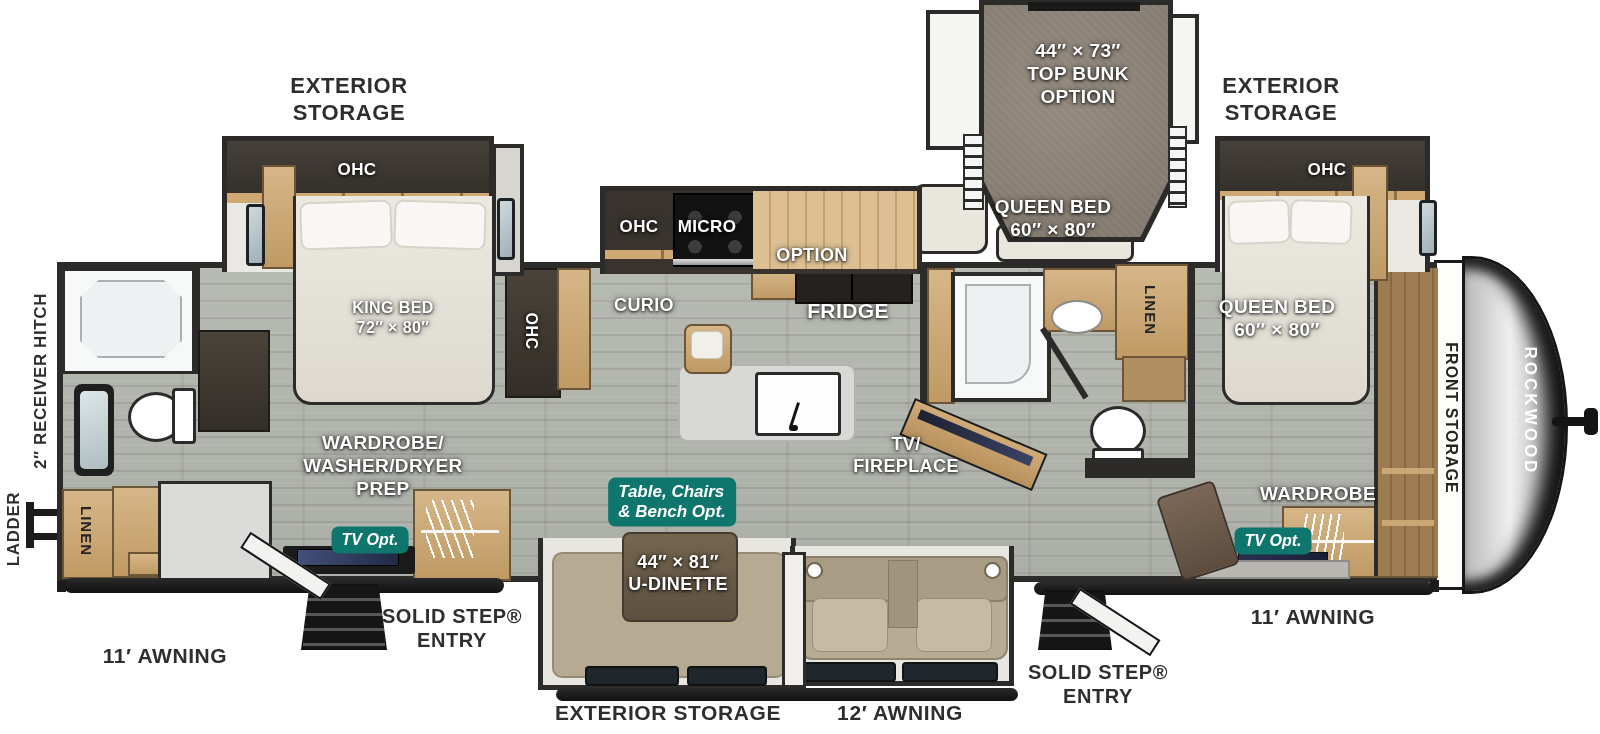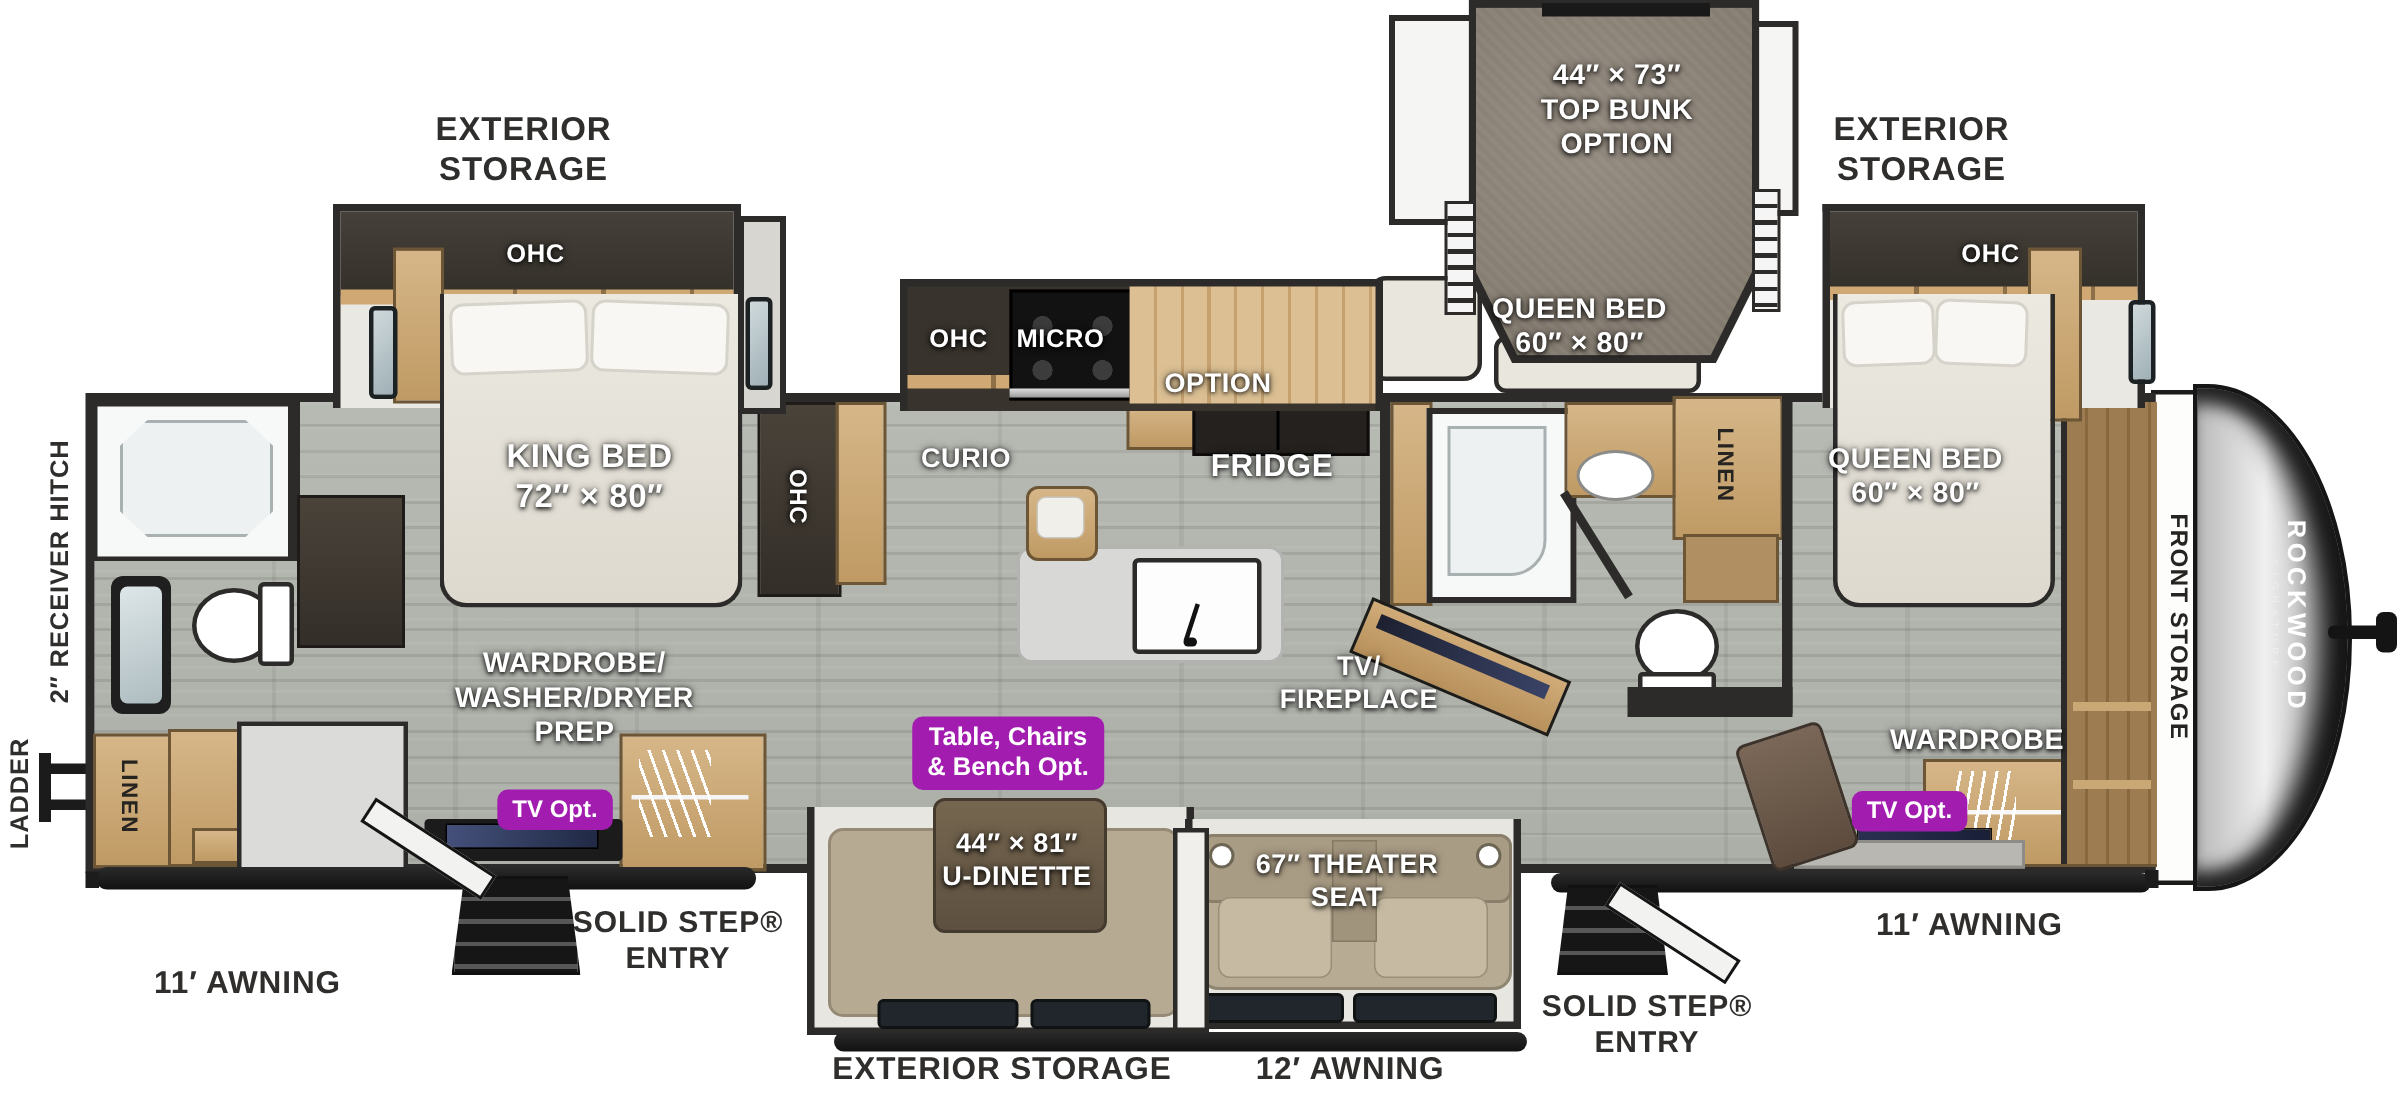--- a/index.html
+++ b/index.html
@@ -6,22 +6,22 @@
   #plan{position:relative;width:1600px;height:734px;background:#fff;overflow:hidden;
         font-family:"Liberation Sans",sans-serif;}
   .a{position:absolute;}
   .c{transform:translate(-50%,-50%);}
   .cv{transform:translate(-50%,-50%) rotate(90deg);transform-origin:center;}
   .cw{transform:translate(-50%,-50%) rotate(-90deg);transform-origin:center;}
   .w{color:#fff;font-weight:bold;text-align:center;white-space:pre-line;line-height:1.22;
      letter-spacing:.4px;text-shadow:0 1px 3px rgba(0,0,0,.9),0 0 6px rgba(0,0,0,.55);}
   .k{color:#2f2e2c;font-weight:bold;text-align:center;white-space:pre-line;line-height:1.22;letter-spacing:.6px;}
   .kb{color:#262420;font-weight:bold;text-align:center;letter-spacing:1px;}
-  .pill{background:#a21caf;color:#fff;font-weight:bold;border-radius:7px;
-        display:flex;align-items:center;justify-content:center;text-align:center;
+  .pill{background:#0f766e;color:#fff;font-style:italic;font-weight:bold;border-radius:7px;
+        display:flex;align-items:center;justify-content:center;text-align:left;
         white-space:pre-line;line-height:1.2;padding:4px 10px;}
   .wall{background:#2c2b29;}
   .wood{background:linear-gradient(180deg,#d6b688,#bf9a64);border:2px solid #6d5636;}
   .woodv{background:repeating-linear-gradient(90deg,#dcc094 0 16px,#c5a170 16px 18px);}
   .wbox{background:#f5f5f3;border:4px solid #2c2b29;}
   .win{background:#20262b;border:2px solid #101314;border-radius:4px;}
   .winL{background:linear-gradient(135deg,#cfd9dc,#9fb0b6);border:3px solid #1c2124;border-radius:4px;}
   .steps{background:repeating-linear-gradient(180deg,#161616 0 12px,#575757 12px 15px);border:2px solid #111;}
   .door{background:#f2f2f0;border:2px solid #151515;}
   .bed{background:linear-gradient(180deg,#ece9e1,#ddd9cf);border:3px solid #2c2b29;border-top:none;border-radius:0 0 18px 18px;}
@@ -192,42 +192,40 @@
   <div class="a k c" style="left:1281px;top:100px;font-size:22px;">EXTERIOR
 STORAGE</div>
   <div class="a w c" style="left:1078px;top:74px;font-size:19px;">44″ × 73″
 TOP BUNK
 OPTION</div>
   <div class="a w c" style="left:1053px;top:218px;font-size:19px;">QUEEN BED
 60″ × 80″</div>
   <div class="a k cw" style="left:14px;top:529px;font-size:17px;white-space:nowrap;">LADDER</div>
   <div class="a k cw" style="left:41px;top:381px;font-size:17px;white-space:nowrap;">2″ RECEIVER HITCH</div>
   <div class="a w c" style="left:357px;top:170px;font-size:17px;">OHC</div>
-  <div class="a w c" style="left:393px;top:318px;font-size:22px;">KING BED
+  <div class="a w c" style="left:393px;top:318px;font-size:16px;">KING BED
 72″ × 80″</div>
   <div class="a w cv" style="left:531px;top:331px;font-size:16px;white-space:nowrap;">OHC</div>
   <div class="a w c" style="left:383px;top:466px;font-size:19px;">WARDROBE/
 WASHER/DRYER
 PREP</div>
   <div class="a pill c" style="left:370px;top:540px;font-size:16px;">TV Opt.</div>
   <div class="a kb cv" style="left:86px;top:531px;font-size:15px;white-space:nowrap;">LINEN</div>
   <div class="a w c" style="left:639px;top:227px;font-size:17px;">OHC</div>
   <div class="a w c" style="left:707px;top:227px;font-size:17px;">MICRO</div>
   <div class="a w c" style="left:812px;top:256px;font-size:18px;">OPTION</div>
   <div class="a w c" style="left:644px;top:306px;font-size:18px;">CURIO</div>
   <div class="a w c" style="left:848px;top:311px;font-size:21px;">FRIDGE</div>
   <div class="a kb cv" style="left:1150px;top:310px;font-size:15px;white-space:nowrap;">LINEN</div>
   <div class="a w c" style="left:906px;top:456px;font-size:18px;">TV/
 FIREPLACE</div>
   <div class="a pill c" style="left:672px;top:502px;font-size:17px;">Table, Chairs
 &amp; Bench Opt.</div>
   <div class="a w c" style="left:678px;top:574px;font-size:18px;">44″ × 81″
 U-DINETTE</div>
-  <div class="a w c" style="left:898px;top:588px;font-size:18px;">67″ THEATER
-SEAT</div>
   <div class="a w c" style="left:1327px;top:170px;font-size:17px;">OHC</div>
   <div class="a w c" style="left:1277px;top:318px;font-size:19px;">QUEEN BED
 60″ × 80″</div>
   <div class="a w c" style="left:1318px;top:494px;font-size:19px;">WARDROBE</div>
   <div class="a pill c" style="left:1273px;top:541px;font-size:16px;">TV Opt.</div>
   <div class="a kb cv" style="left:1451px;top:418px;font-size:16px;white-space:nowrap;">FRONT STORAGE</div>
   <div class="a k c" style="left:165px;top:616px;font-size:21px;white-space:nowrap;margin-top:40px;">11′ AWNING</div>
   <div class="a k c" style="left:452px;top:628px;font-size:20px;">SOLID STEP®
 ENTRY</div>
   <div class="a k c" style="left:668px;top:713px;font-size:21px;white-space:nowrap;">EXTERIOR STORAGE</div>

